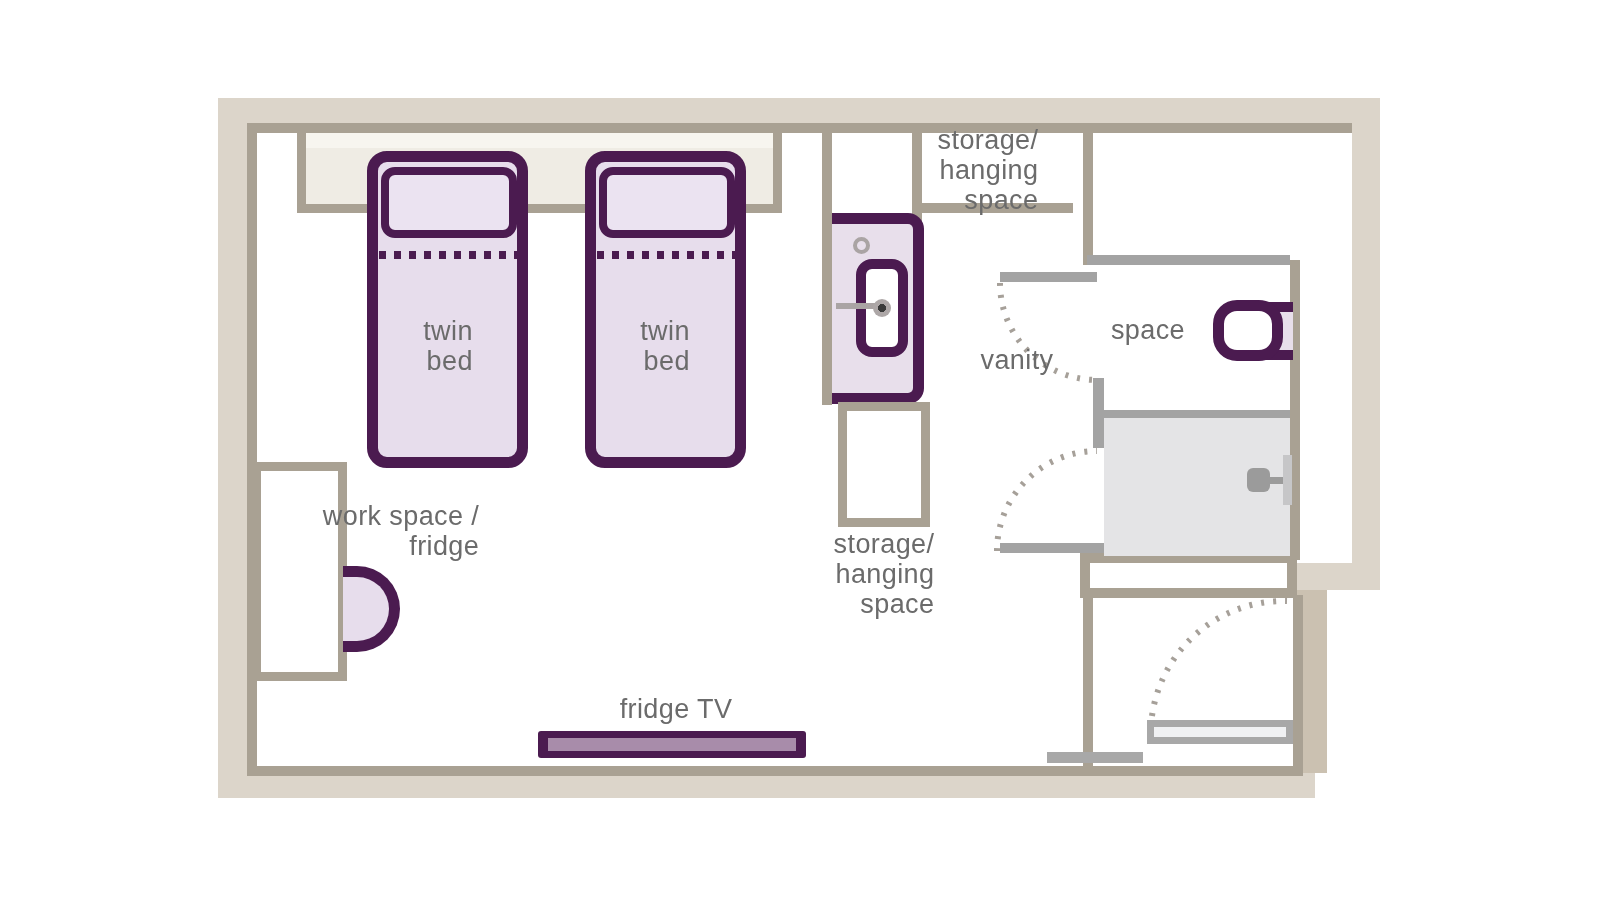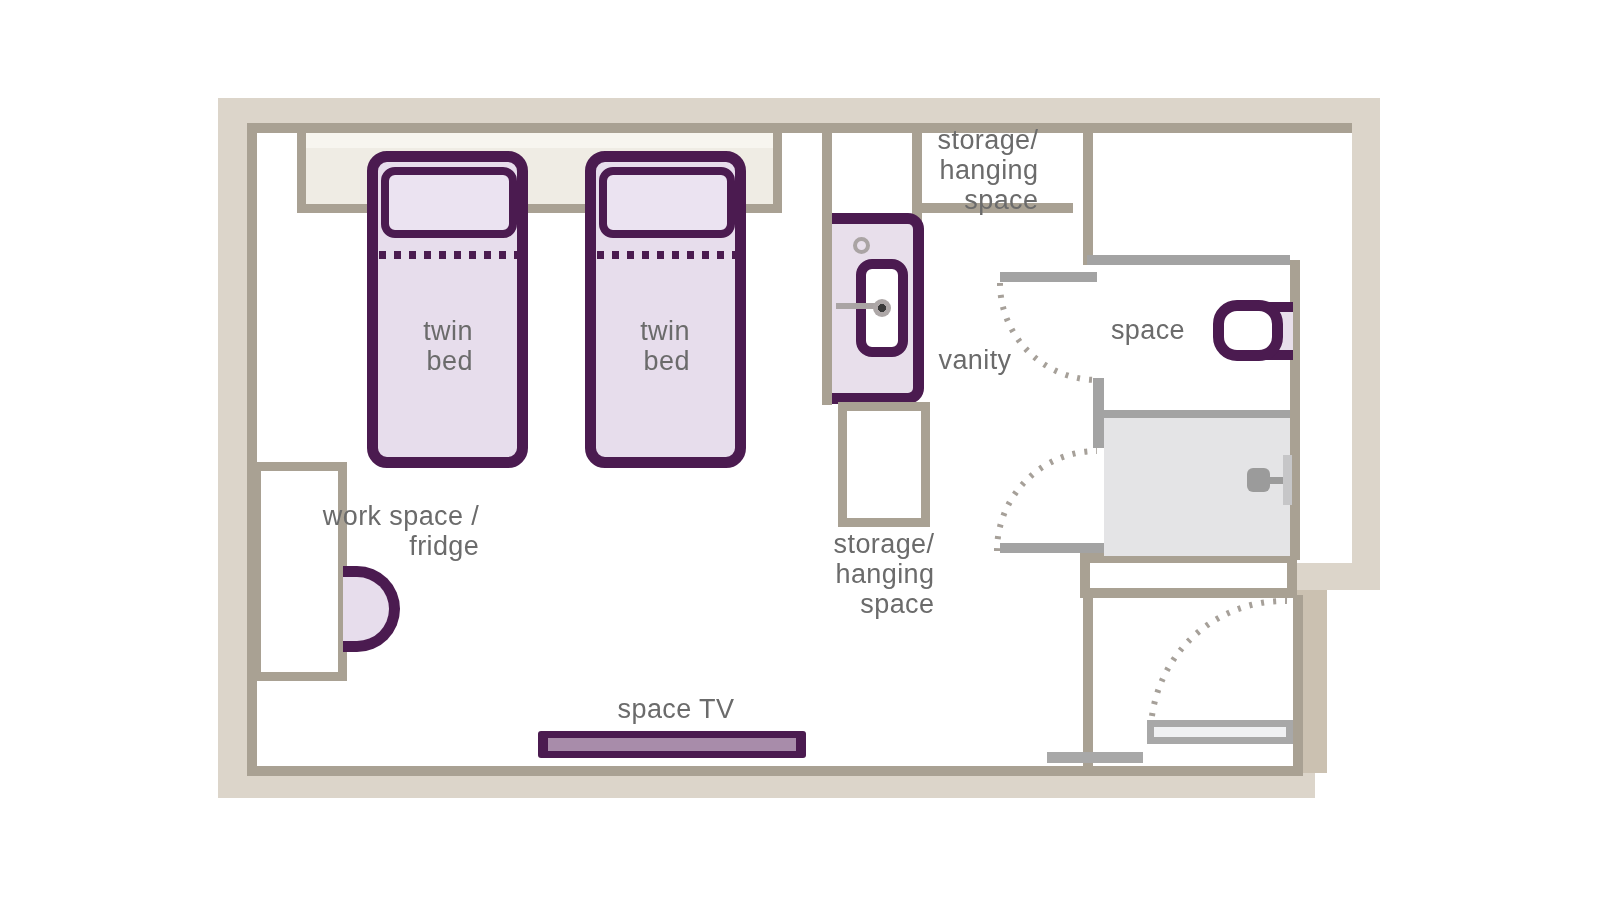--- a/index.html
+++ b/index.html
@@ -105,23 +105,23 @@
     <path d="M 997 551 A 100 100 0 0 1 1097 451" fill="none" style="stroke:var(--door-dot);" stroke-width="6" stroke-dasharray="3 9"></path>
     <path d="M 1152 716 A 133 133 0 0 1 1287 601" fill="none" style="stroke:var(--door-dot);" stroke-width="6" stroke-dasharray="3 9"></path>
   </svg>
 
   <div class="lbl" style="left:448px;top:346px;">twin
 bed</div>
   <div class="lbl" style="left:665px;top:346px;">twin
 bed</div>
   <div class="lbl" style="left:401px;top:531px;">work space /
 fridge</div>
-  <div class="lbl" style="left:676px;top:709px;">space TV</div>
+  <div class="lbl" style="left:676px;top:709px;">fridge TV</div>
   <div class="lbl" style="left:988px;top:170px;">storage/
 hanging
 space</div>
   <div class="lbl" style="left:884px;top:574px;">storage/
 hanging
 space</div>
-  <div class="lbl" style="left:975px;top:360px;">vanity</div>
+  <div class="lbl" style="left:1017px;top:360px;">vanity</div>
   <div class="lbl" style="left:1148px;top:330px;">space</div>
 
 </div>
 
 </body></html>

